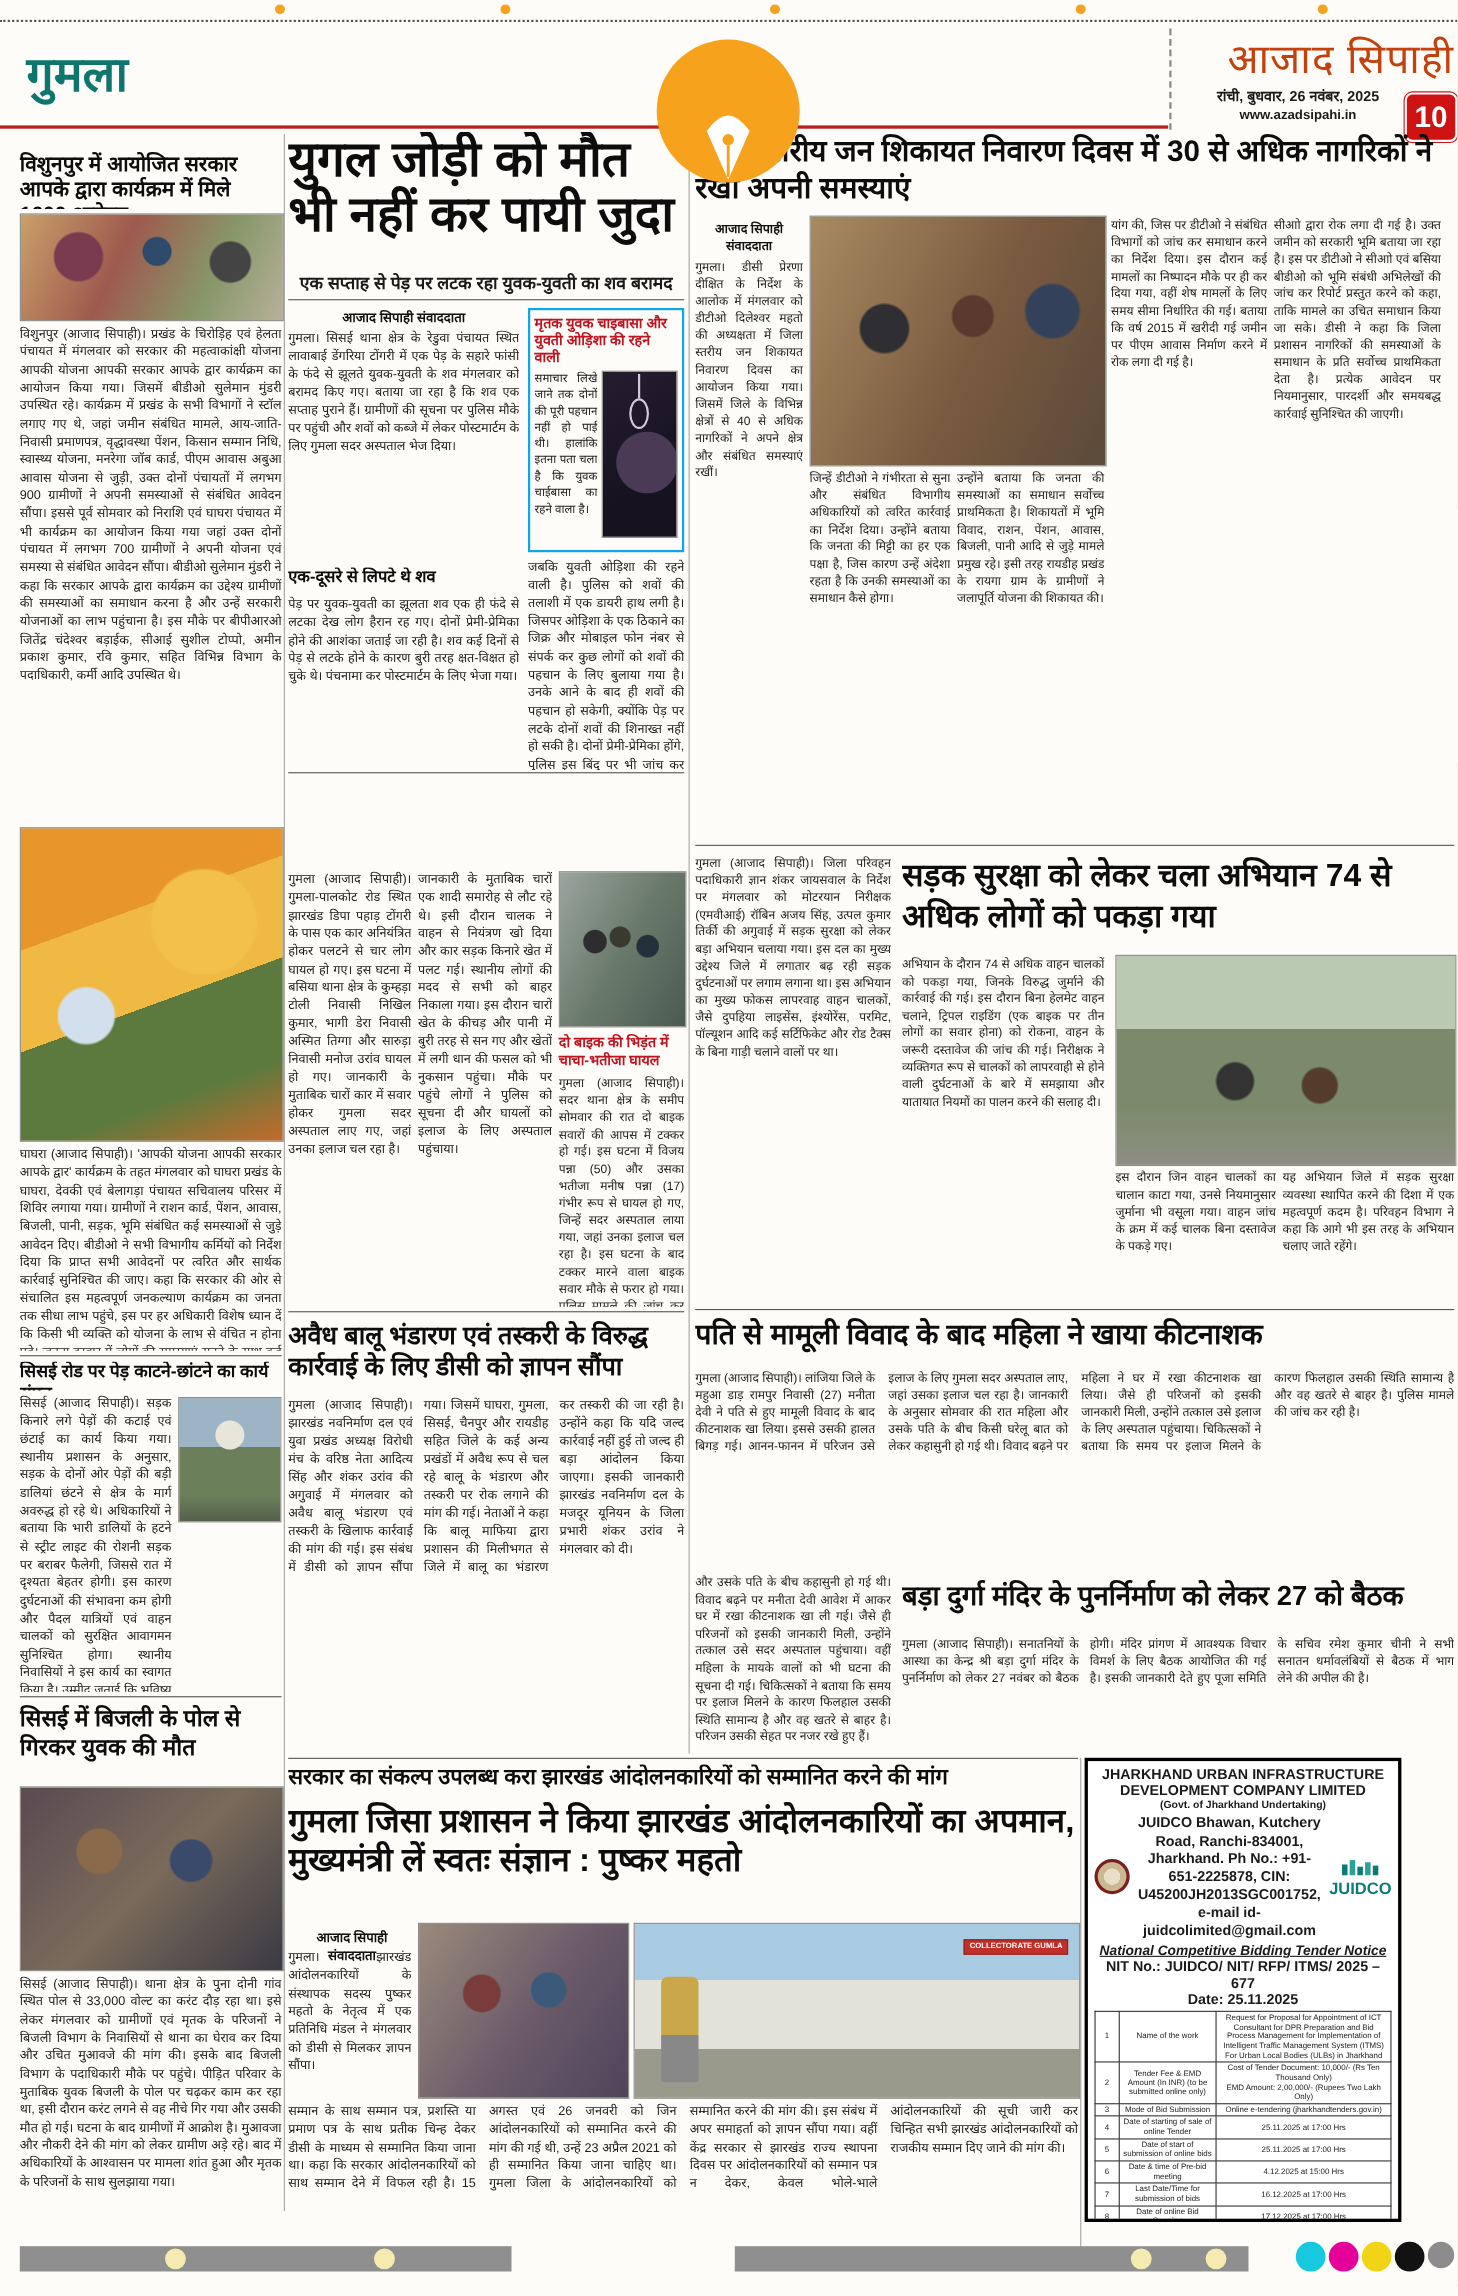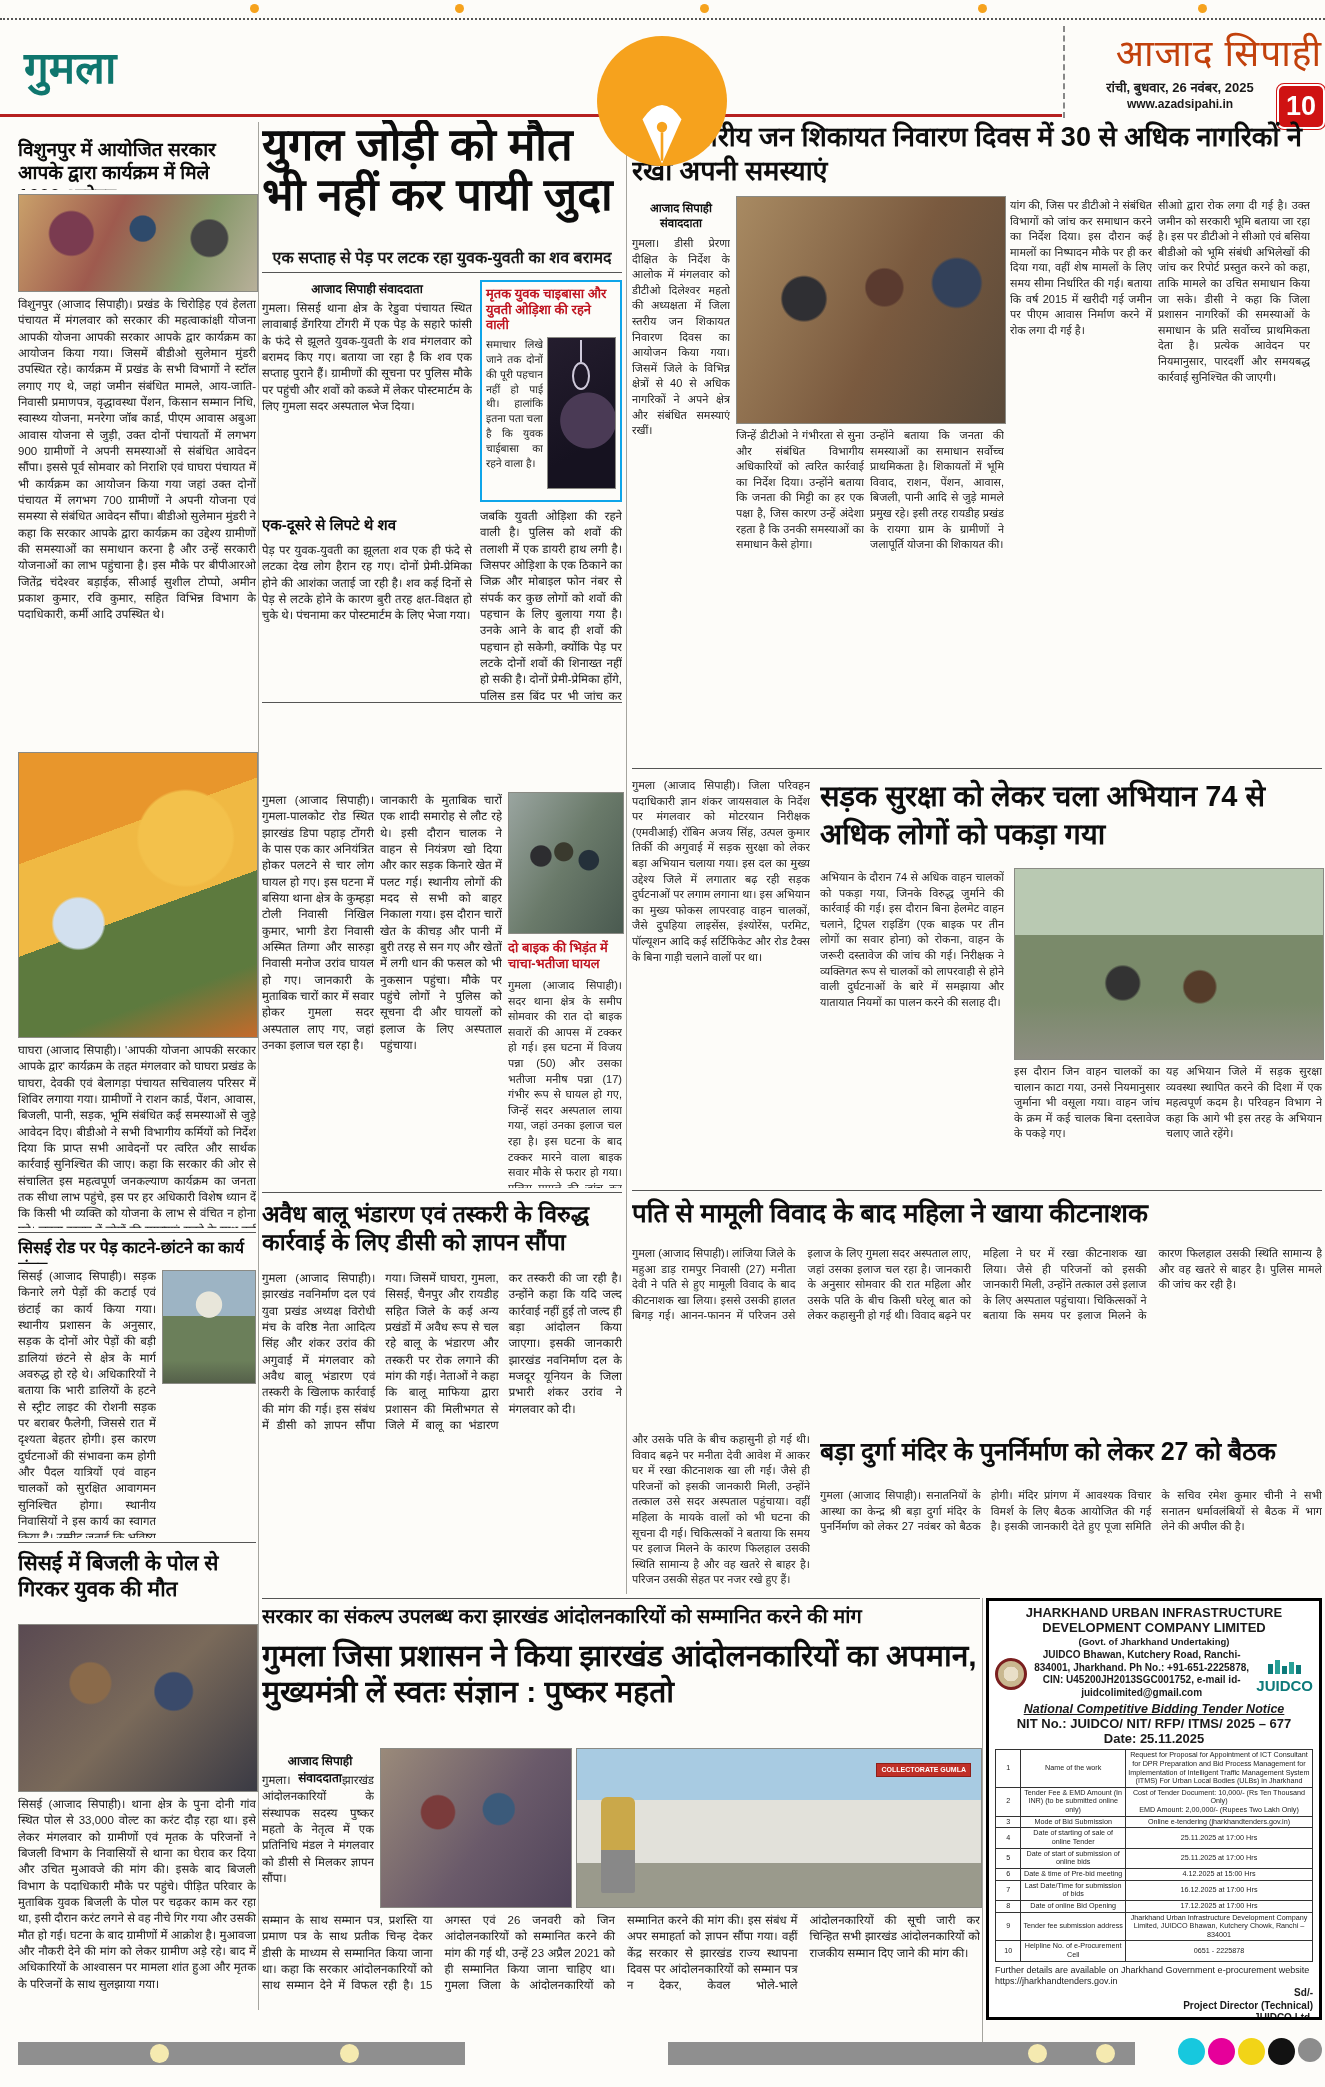--- a/index.html
+++ b/index.html
@@ -34,21 +34,21 @@
   .ph-building{background:linear-gradient(180deg,#a8cbe2 0 32%,#e2e1da 32% 72%,#9a9a8c 72%);}
   .sign{position:absolute;right:10px;top:14px;background:#c03028;color:#fff;font-size:7px;font-weight:bold;
         padding:2px 4px;line-height:1.2;text-align:center;border:1px solid #8e1f1a;}
   .statue{position:absolute;left:24px;bottom:14px;width:34px;height:96px;background:linear-gradient(180deg,#caa84a 0 55%,#888 55%);border-radius:6px 6px 2px 2px;}
   
   .insetbox{border:2px solid #0ea5e9;padding:4px;box-sizing:border-box;overflow:hidden;}
   
   .tender{border:3px solid #000;box-sizing:border-box;background:#fff;padding:5px 6px;overflow:hidden;font-family:"Liberation Sans",sans-serif;}
   .tender .t1{font-size:13px;font-weight:800;text-align:center;line-height:1.15;}
   .tender .t2{font-size:9.5px;font-weight:bold;text-align:center;line-height:1.2;}
-  .tender .addr{font-size:10px;font-weight:bold;text-align:center;line-height:1.25;}
+  .tender .addr{font-size:13px;font-weight:bold;text-align:center;line-height:1.25;}
   .tender .notice{font-size:12.5px;font-weight:800;font-style:italic;text-decoration:underline;text-align:center;margin-top:3px;}
   .tender .nit{font-size:13px;font-weight:800;text-align:center;}
   .tender table{border-collapse:collapse;width:100%;margin-top:3px;}
   .tender td{border:1px solid #333;font-size:7.2px;line-height:1.2;text-align:center;padding:1px 2px;white-space:pre-line;}
   .tender .foot{font-size:9px;line-height:1.25;margin-top:3px;}
   .tender .sd{font-size:10px;font-weight:800;text-align:right;line-height:1.25;}
   .tender .pr{font-size:8.8px;font-weight:800;margin-top:2px;}
   .emblem{width:32px;height:32px;border-radius:50%;border:3px solid #7a1f1f;box-sizing:border-box;background:radial-gradient(circle,#e9dfc8 0 40%,#c9b890 41%);}
   .juidco{font-size:15px;font-weight:800;color:#0d7a7a;line-height:1;}
   .dot{border-radius:50%;position:absolute;}
@@ -170,21 +170,21 @@
   <div class="abs body" style="left:1166px;top:1064px;width:156px;height:120px;font-size:11px;">यह अभियान जिले में सड़क सुरक्षा व्यवस्था स्थापित करने की दिशा में एक महत्वपूर्ण कदम है। परिवहन विभाग ने कहा कि आगे भी इस तरह के अभियान चलाए जाते रहेंगे।</div>
 
   <div class="abs hrule" style="left:632px;top:1190px;width:690px;"></div>
   <div class="abs hl" style="left:632px;top:1198px;width:690px;height:38px;font-size:26px;">पति से मामूली विवाद के बाद महिला ने खाया कीटनाशक</div>
   <div class="abs body" style="left:632px;top:1246px;width:690px;height:178px;column-count:4;column-gap:12px;font-size:11px;">गुमला (आजाद सिपाही)। लांजिया जिले के महुआ डाड़ रामपुर निवासी (27) मनीता देवी ने पति से हुए मामूली विवाद के बाद कीटनाशक खा लिया। इससे उसकी हालत बिगड़ गई। आनन-फानन में परिजन उसे इलाज के लिए गुमला सदर अस्पताल लाए, जहां उसका इलाज चल रहा है। जानकारी के अनुसार सोमवार की रात महिला और उसके पति के बीच किसी घरेलू बात को लेकर कहासुनी हो गई थी। विवाद बढ़ने पर महिला ने घर में रखा कीटनाशक खा लिया। जैसे ही परिजनों को इसकी जानकारी मिली, उन्होंने तत्काल उसे इलाज के लिए अस्पताल पहुंचाया। चिकित्सकों ने बताया कि समय पर इलाज मिलने के कारण फिलहाल उसकी स्थिति सामान्य है और वह खतरे से बाहर है। पुलिस मामले की जांच कर रही है।</div>
 
   <div class="abs body" style="left:632px;top:1432px;width:178px;height:158px;font-size:11px;">और उसके पति के बीच कहासुनी हो गई थी। विवाद बढ़ने पर मनीता देवी आवेश में आकर घर में रखा कीटनाशक खा ली गई। जैसे ही परिजनों को इसकी जानकारी मिली, उन्होंने तत्काल उसे सदर अस्पताल पहुंचाया। वहीं महिला के मायके वालों को भी घटना की सूचना दी गई। चिकित्सकों ने बताया कि समय पर इलाज मिलने के कारण फिलहाल उसकी स्थिति सामान्य है और वह खतरे से बाहर है। परिजन उसकी सेहत पर नजर रखे हुए हैं।</div>
   <div class="abs hl" style="left:820px;top:1436px;width:502px;height:42px;font-size:25px;">बड़ा दुर्गा मंदिर के पुनर्निर्माण को लेकर 27 को बैठक</div>
   <div class="abs body" style="left:820px;top:1488px;width:502px;height:102px;column-count:3;column-gap:10px;font-size:11px;">गुमला (आजाद सिपाही)। सनातनियों के आस्था का केन्द्र श्री बड़ा दुर्गा मंदिर के पुनर्निर्माण को लेकर 27 नवंबर को बैठक होगी। मंदिर प्रांगण में आवश्यक विचार विमर्श के लिए बैठक आयोजित की गई है। इसकी जानकारी देते हुए पूजा समिति के सचिव रमेश कुमार चीनी ने सभी सनातन धर्मावलंबियों से बैठक में भाग लेने की अपील की है।</div>
 
-  <div class="abs tender" style="left:986px;top:1598px;width:336px;height:422px;">
+  <div class="abs tender" style="left:986px;top:1598px;width:288px;height:422px;">
     <div class="t1">JHARKHAND URBAN INFRASTRUCTURE</div>
     <div class="t1">DEVELOPMENT COMPANY LIMITED</div>
     <div class="t2">(Govt. of Jharkhand Undertaking)</div>
     <div style="display:flex;align-items:center;gap:4px;margin-top:2px;">
       <div class="emblem"></div>
       <div class="addr" style="flex:1">JUIDCO Bhawan, Kutchery Road, Ranchi-834001, Jharkhand. Ph No.: +91-651-2225878, CIN: U45200JH2013SGC001752, e-mail id-juidcolimited@gmail.com</div>
       <div style="text-align:center">
         <svg width="38" height="18" viewBox="0 0 38 18">
           <rect x="2" y="8" width="5" height="10" fill="#0d7a7a"></rect>
             <rect x="9" y="4" width="5" height="14" fill="#2aa198"></rect>

